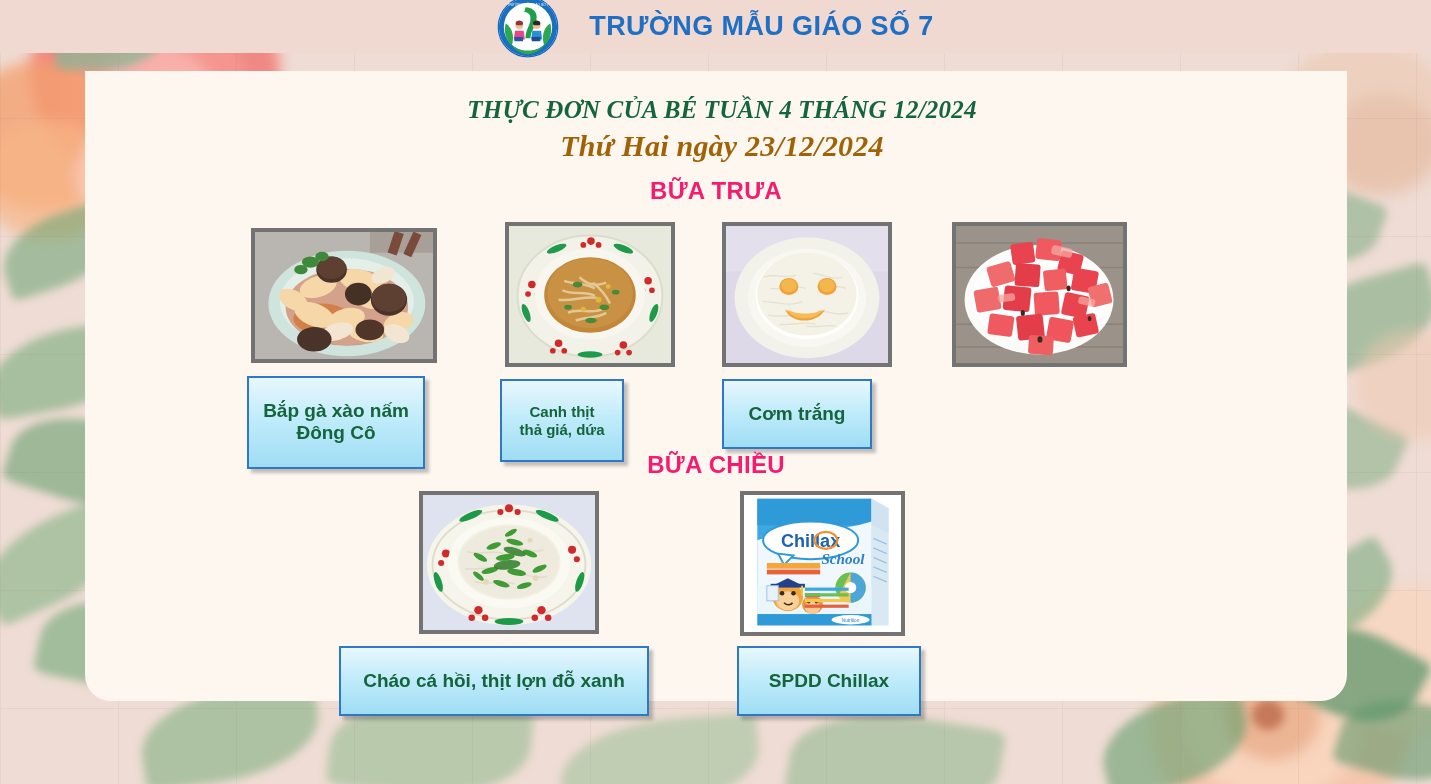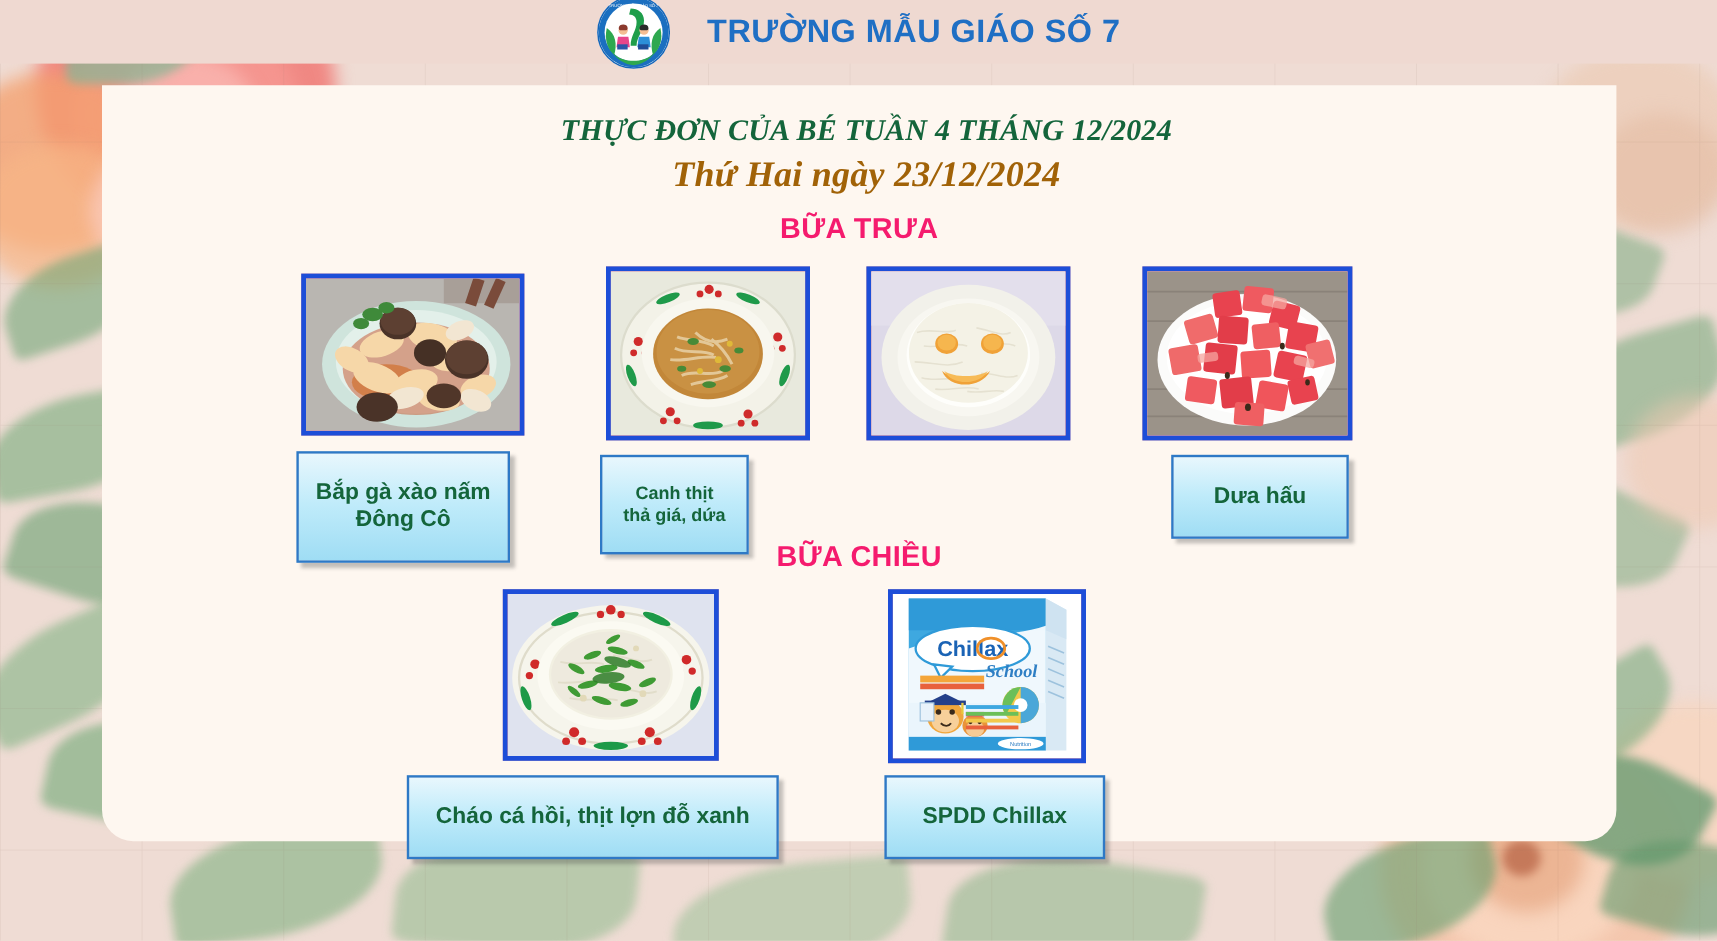--- a/index.html
+++ b/index.html
@@ -76,21 +76,21 @@
     font-family:"Liberation Sans", sans-serif;font-weight:bold;
     font-size:24px;color:#F51B6E;letter-spacing:.3px;
   }
   .meal-heading.lunch{top:106px;}
   .meal-heading.dinner{top:380px;}
 
   
   .dish{position:absolute;}
   .photo{
     position:relative;overflow:hidden;
-    border:4px solid #1d4ed8;background:#fca5a5;
+    border:4px solid #737373;background:#737373;
     box-sizing:border-box;
   }
   .photo-inner{position:absolute;inset:0;overflow:hidden;}
 
   .label{
     position:absolute;
     background:linear-gradient(180deg,#E8F7FD 0%,#BFEBFA 48%,#9FDDF4 100%);
     border:2px solid #2E79C6;
     color:#14653B;font-weight:bold;
     font-family:"Liberation Sans", sans-serif;
@@ -325,20 +325,21 @@
             </g>
             <ellipse cx="66" cy="64" rx="10" ry="9" fill="#f0a238"></ellipse>
             <ellipse cx="66" cy="63" rx="8" ry="7" fill="#f6b64e"></ellipse>
             <ellipse cx="106" cy="64" rx="10" ry="9" fill="#f0a238"></ellipse>
             <ellipse cx="106" cy="63" rx="8" ry="7" fill="#f6b64e"></ellipse>
             <path d="M62 88c6 16 34 16 42 0 -8 8-34 8-42 0z" fill="#f0a238"></path>
             <path d="M64 88c6 13 31 13 38 0 -8 6-30 6-38 0z" fill="#f7bb57"></path>
           </svg>
         </div>
       </div>
+      <div class="label" style="left:0px;top:157px;width:150px;font-size:19px;">Cơm trắng</div>
     </div>
 
     <div class="dish" style="left:867px;top:151px;">
       <div class="photo" style="width:175px;height:145px;">
         <div class="photo-inner">
           <svg viewBox="0 0 175 145" width="100%" height="100%" preserveAspectRatio="none">
             <rect width="175" height="145" fill="#9b9389"></rect>
             <g stroke="#8a8279" stroke-width="1.6">
               <line x1="0" y1="18" x2="175" y2="18"></line>
                 <line x1="0" y1="44" x2="175" y2="44"></line>
@@ -373,21 +374,20 @@
             </g>
             <g fill="#3a2a1a">
               <ellipse cx="88" cy="120" rx="2.6" ry="3.4"></ellipse>
               <ellipse cx="70" cy="92" rx="2.2" ry="3"></ellipse>
               <ellipse cx="118" cy="66" rx="2.2" ry="3"></ellipse>
               <ellipse cx="140" cy="98" rx="2" ry="2.8"></ellipse>
             </g>
           </svg>
         </div>
       </div>
-      <div class="label" style="left:24px;top:157px;width:148px;font-size:19px;">Dưa hấu</div>
     </div>
 
     <div class="meal-heading dinner">BỮA CHIỀU</div>
 
     <div class="dish" style="left:334px;top:420px;">
       <div class="photo" style="width:180px;height:143px;">
         <div class="photo-inner">
           <svg viewBox="0 0 180 143" width="100%" height="100%" preserveAspectRatio="none">
             <rect width="180" height="143" fill="#dfe3ef"></rect>
             <ellipse cx="90" cy="74" rx="86" ry="64" fill="#f6f5ec"></ellipse>

